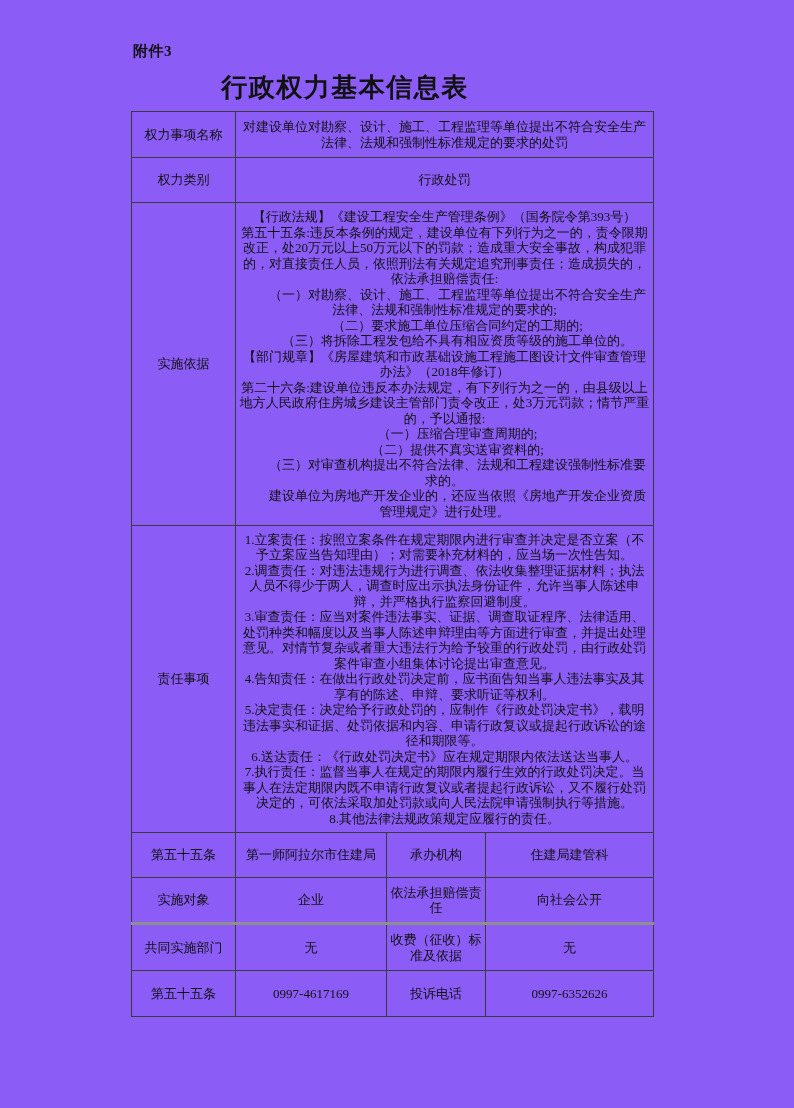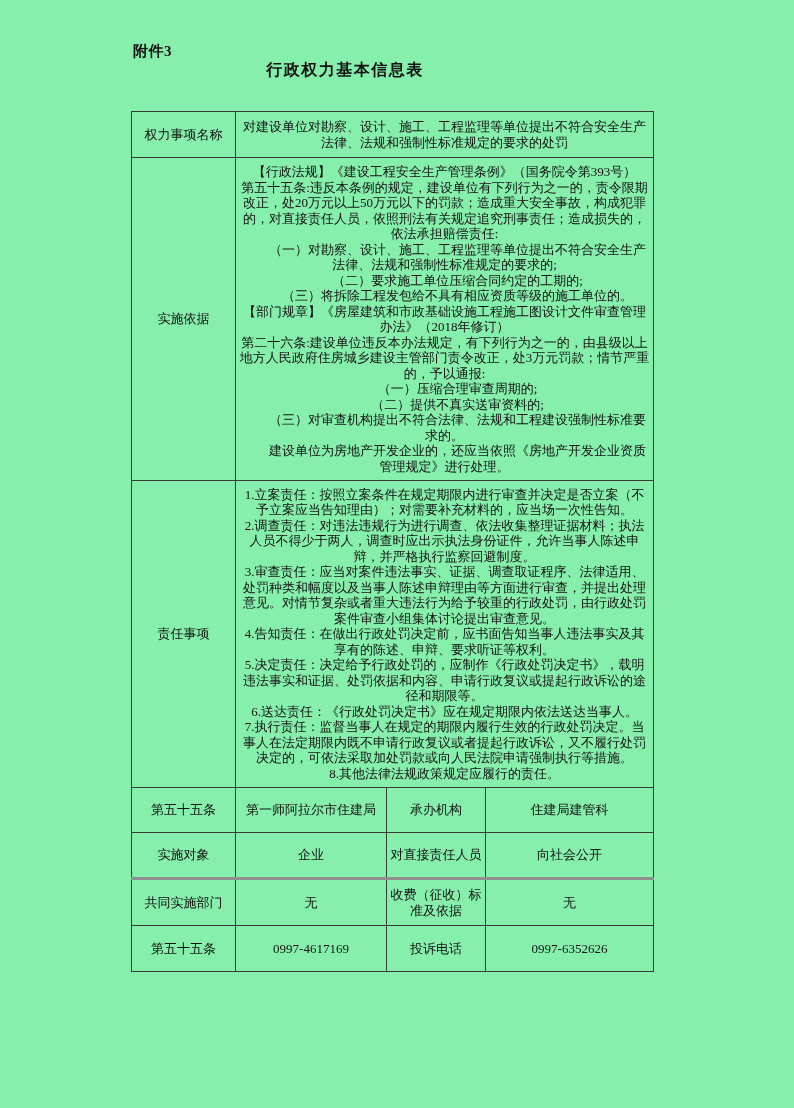--- a/index.html
+++ b/index.html
@@ -1,30 +1,30 @@
 <!DOCTYPE html>
 <html><head>
 <meta charset="utf-8">
 <style>
   html,body{margin:0;padding:0;background:#ffffff;}
   .page{
     position:relative;
     width:794px;height:1108px;
-    background:#86efac;
+    background:#8b5cf6;
     font-family:"Liberation Serif","DejaVu Serif",serif;
     color:#111;
     overflow:hidden;
   }
   .attachment{
     position:absolute;left:133px;top:42px;
     font-size:15px;font-weight:bold;letter-spacing:0.5px;
   }
   .doc-title{
-    position:absolute;left:0;top:60px;width:690px;
-    text-align:center;font-size:16px;font-weight:bold;letter-spacing:1.5px;
+    position:absolute;left:0;top:70px;width:690px;
+    text-align:center;font-size:26px;font-weight:bold;letter-spacing:1.5px;
   }
   table.info{
     position:absolute;left:131px;top:111px;
     width:522px;
     border-collapse:collapse;
     table-layout:fixed;
   }
   table.info td{
     border:1px solid #3a3a3a;
     font-size:13px;
@@ -70,20 +70,24 @@
       <col style="width:104px">
         <col style="width:151px">
         <col style="width:99px">
         <col style="width:168px">
     </colgroup>
     <tbody>
       <tr class="r1">
         <td>权力事项名称</td>
         <td colspan="3">对建设单位对勘察、设计、施工、工程监理等单位提出不符合安全生产法律、法规和强制性标准规定的要求的处罚</td>
       </tr>
+      <tr class="r2">
+        <td>权力类别</td>
+        <td colspan="3">行政处罚</td>
+      </tr>
       <tr class="r3">
         <td>实施依据</td>
         <td colspan="3" class="longtext">【行政法规】《建设工程安全生产管理条例》（国务院令第393号）
 第五十五条:违反本条例的规定，建设单位有下列行为之一的，责令限期改正，处20万元以上50万元以下的罚款；造成重大安全事故，构成犯罪的，对直接责任人员，依照刑法有关规定追究刑事责任；造成损失的，依法承担赔偿责任:
 　　（一）对勘察、设计、施工、工程监理等单位提出不符合安全生产法律、法规和强制性标准规定的要求的;
 　　（二）要求施工单位压缩合同约定的工期的;
 　　（三）将拆除工程发包给不具有相应资质等级的施工单位的。
 【部门规章】《房屋建筑和市政基础设施工程施工图设计文件审查管理办法》（2018年修订）
 第二十六条:建设单位违反本办法规定，有下列行为之一的，由县级以上地方人民政府住房城乡建设主管部门责令改正，处3万元罚款；情节严重的，予以通报:
 　　（一）压缩合理审查周期的;
@@ -104,21 +108,21 @@
       </tr>
       <tr class="r5">
         <td>第五十五条</td>
         <td>第一师阿拉尔市住建局</td>
         <td>承办机构</td>
         <td>住建局建管科</td>
       </tr>
       <tr class="r6">
         <td>实施对象</td>
         <td>企业</td>
-        <td class="compact">对直接责任人员</td>
+        <td class="compact">依法承担赔偿责任</td>
         <td>向社会公开</td>
       </tr>
       <tr class="r7">
         <td>共同实施部门</td>
         <td>无</td>
         <td class="compact">收费（征收）标准及依据</td>
         <td>无</td>
       </tr>
       <tr class="r9">
         <td>第五十五条</td>

